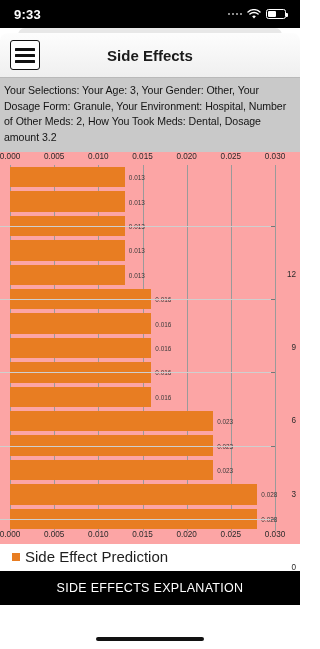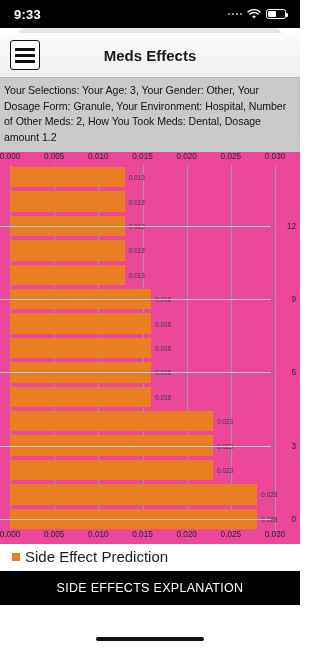--- a/index.html
+++ b/index.html
@@ -59,21 +59,21 @@
   
   .selections {
     background: #c9c9c9; color: #141414;
     font-size: 10.6px; line-height: 15.5px;
     padding: 5px 4px 7px 4px;
     letter-spacing: -.05px;
   }
 
   
   .chart {
-    position: relative; background: #ec4899;
+    position: relative; background: #fca5a5;
     height: 392px; border-bottom: 0;
   }
   .axis-row {
     position: absolute; left: 0; right: 0; height: 14px;
     font-size: 8.2px; color: #2b2b2b;
   }
   .axis-row.top { top: 0; }
   .axis-row.bottom { bottom: 0; }
   .axis-row span {
     position: absolute; transform: translateX(-50%); white-space: nowrap;
@@ -83,20 +83,21 @@
   }
   .gridline {
     position: absolute; top: 0; bottom: 0; width: 1px; background: #9a9a9a;
   }
   .hgrid {
     position: absolute; left: 0; right: 25px; height: 1px; background: #cfcfcf;
   }
   .ytick {
     position: absolute; right: 4px; font-size: 8.2px; color: #2b2b2b;
     transform: translateY(-50%);
+    margin-top: 48px;
   }
   .ytickmark {
     position: absolute; right: 25px; width: 4px; height: 1px; background: #777;
   }
   .bar {
     position: absolute; left: 10px; background: #e87d22;
   }
   .barlabel {
     position: absolute; font-size: 6.4px; color: #3a3a3a;
     transform: translateY(-50%); white-space: nowrap;
@@ -148,25 +149,25 @@
   </div>
 
   <div class="navwrap">
     <div class="navshadow"></div>
     <div class="navbar">
       <div class="menu-btn">
         <span></span>
           <span></span>
           <span></span>
       </div>
-      <div class="nav-title">Meds Effects</div>
+      <div class="nav-title">Side Effects</div>
     </div>
   </div>
 
-  <div class="selections">Your Selections: Your Age: 3, Your Gender: Other, Your Dosage Form: Granule, Your Environment: Hospital, Number of Other Meds: 2, How You Took Meds: Dental, Dosage amount 1.2</div>
+  <div class="selections">Your Selections: Your Age: 3, Your Gender: Other, Your Dosage Form: Granule, Your Environment: Hospital, Number of Other Meds: 2, How You Took Meds: Dental, Dosage amount 3.2</div>
 
   <div class="chart">
     <div class="axis-row top" id="axis-top">
         <span style="left: 10px;">0.000</span>
         <span style="left: 54.1667px;">0.005</span>
         <span style="left: 98.3333px;">0.010</span>
         <span style="left: 142.5px;">0.015</span>
         <span style="left: 186.667px;">0.020</span>
         <span style="left: 230.833px;">0.025</span>
         <span style="left: 275px;">0.030</span>

